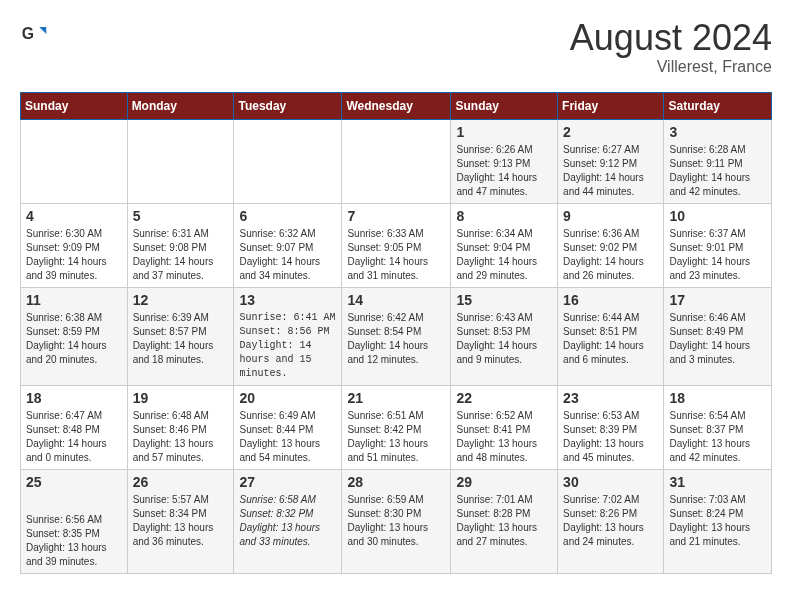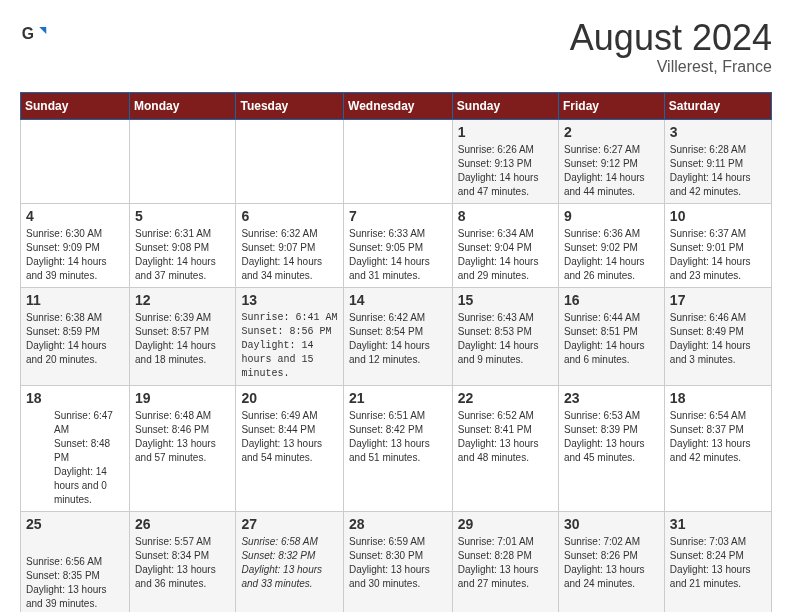--- a/index.html
+++ b/index.html
@@ -223,21 +223,21 @@
         <td>
           <div class="day-num">17</div>
           <div class="day-info" style="white-space: pre-line;">Sunrise: 6:46 AM
 Sunset: 8:49 PM
 Daylight: 14 hours and 3 minutes.</div>
         </td>
       </tr>
       <tr>
         <td>
           <div class="day-num">18</div>
-          <div class="day-info" style="white-space: pre-line; margin-left: 28px;">Sunrise: 6:47 AM
+          <div class="day-info" style="white-space: pre-line;">Sunrise: 6:47 AM
 Sunset: 8:48 PM
 Daylight: 14 hours and 0 minutes.</div>
         </td>
         <td>
           <div class="day-num">19</div>
           <div class="day-info" style="white-space: pre-line;">Sunrise: 6:48 AM
 Sunset: 8:46 PM
 Daylight: 13 hours and 57 minutes.</div>
         </td>
         <td>

